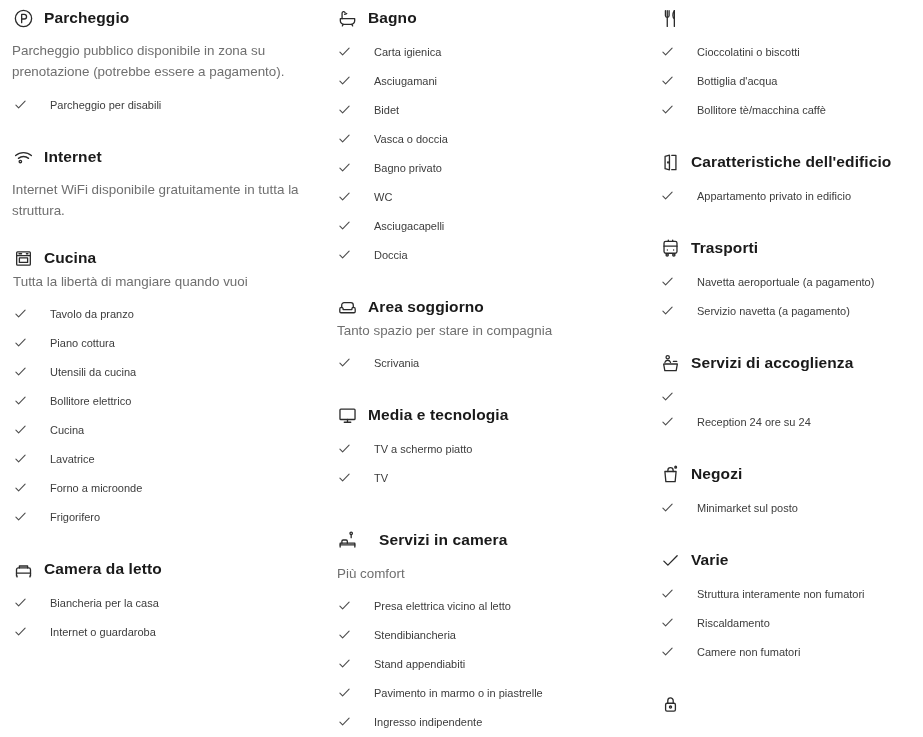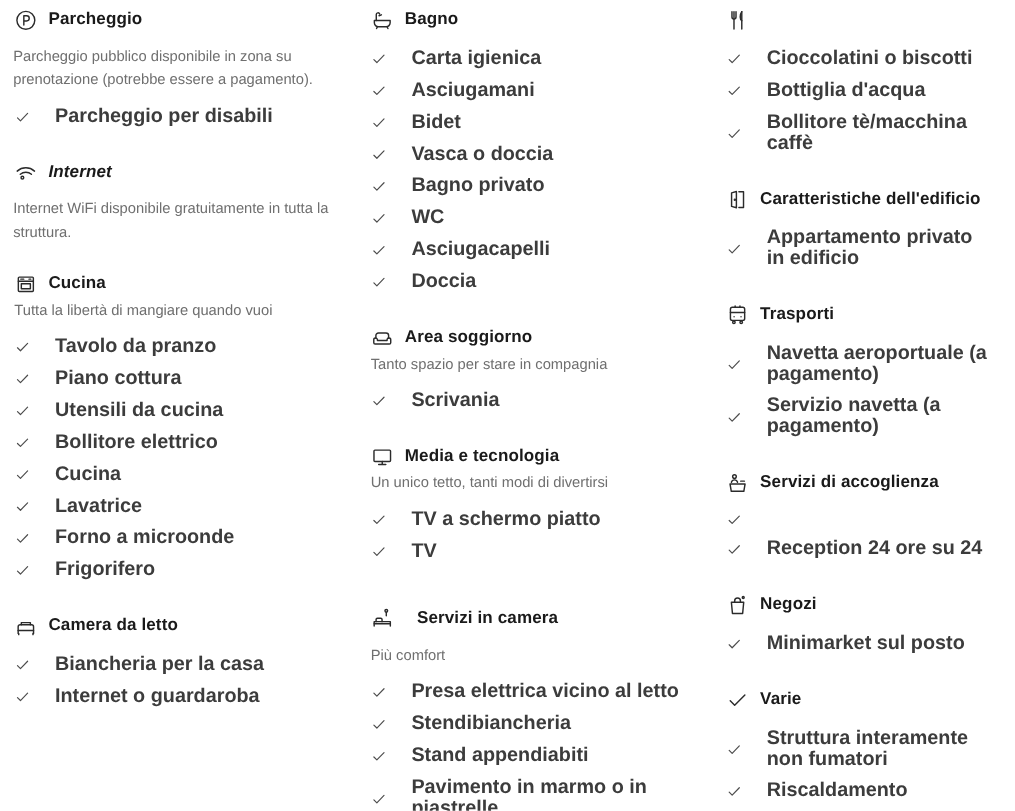--- a/index.html
+++ b/index.html
@@ -17,21 +17,21 @@
   }
   .facilities-column{min-width:0;padding-right:14px;}
   .section{margin-bottom:26px;}
   .sec-head{display:flex;align-items:center;gap:10px;}
   .sec-icon{flex:0 0 22px;height:22px;display:flex;align-items:center;justify-content:center;color:var(--icon);}
   .sec-icon svg{width:21px;height:21px;}
   .sec-title{font-size:15.5px;font-weight:bold;color:var(--heading);letter-spacing:.1px;line-height:20px;}
   .sec-sub{font-size:13.4px;color:var(--muted);margin-top:4px;padding-left:1px;line-height:18px;}
   .sec-desc{font-size:13.4px;color:var(--muted);margin:11px 0 2px;line-height:21px;max-width:312px;}
   .items{margin-top:9px;}
-  .item{display:flex;align-items:center;padding:5px 0;font-size:18px;color:var(--body);line-height:19px;font-weight:bold;}
+  .item{display:flex;align-items:flex-start;padding:5px 0;font-size:11px;color:var(--body);line-height:19px;}
   .chk{flex:0 0 36px;color:var(--check);padding-top:2px;padding-left:2px;}
   .chk svg{width:13px;height:13px;display:block;}
   .item-label{min-width:0;}
 </style>
 </head>
 <body style="background: rgb(255, 255, 255);">
 
 <div class="facilities-grid" id="facilities-grid">
     <div class="facilities-column">
       <section class="section">
@@ -58,21 +58,21 @@
       </section>
       <section class="section">
         <div class="sec-head">
           <span class="sec-icon">
             <svg viewBox="0 0 24 24" fill="none" stroke="currentColor" stroke-width="1.5" stroke-linecap="round" stroke-linejoin="round">
               <path d="M3 9.8a13.5 13.5 0 0 1 18 0"></path>
               <path d="M6.2 13a9 9 0 0 1 11.6 0"></path>
               <circle cx="8.4" cy="16.6" r="1.4"></circle>
             </svg>
           </span>
-          <h3 class="sec-title" style="margin: 0px; font-style: italic;">Internet</h3>
+          <h3 class="sec-title" style="margin: 0px;">Internet</h3>
         </div>
         <p class="sec-desc">Internet WiFi disponibile gratuitamente in tutta la struttura.</p>
       </section>
       <section class="section">
         <div class="sec-head">
           <span class="sec-icon">
             <svg viewBox="0 0 24 24" fill="none" stroke="currentColor" stroke-width="1.5" stroke-linecap="round" stroke-linejoin="round">
               <rect x="4.2" y="4.5" width="15.6" height="15" rx="1"></rect>
               <path d="M4.2 8.7h15.6"></path>
               <rect x="7.3" y="11.3" width="9.4" height="5.2"></rect>
@@ -287,21 +287,20 @@
         <div class="sec-head">
           <span class="sec-icon">
             <svg viewBox="0 0 24 24" fill="none" stroke="currentColor" stroke-width="1.5" stroke-linecap="round" stroke-linejoin="round">
               <rect x="3.4" y="4.8" width="17.2" height="11.8" rx="1"></rect>
               <path d="M12 16.6v2.9"></path>
               <path d="M8.3 19.7h7.4"></path>
             </svg>
           </span>
           <h3 class="sec-title" style="margin: 0px;">Media e tecnologia</h3>
         </div>
-        <div class="sec-sub">Un unico tetto, tanti modi di divertirsi</div>
         <div class="items">
           <div class="item">
             <span class="chk">
               <svg viewBox="0 0 24 24" fill="none" stroke="currentColor" stroke-width="2" stroke-linecap="round" stroke-linejoin="round">
                 <path d="M3.5 13.2l5 5L20.5 5.8"></path>
               </svg>
             </span>
             <span class="item-label">TV a schermo piatto</span>
           </div>
           <div class="item">

